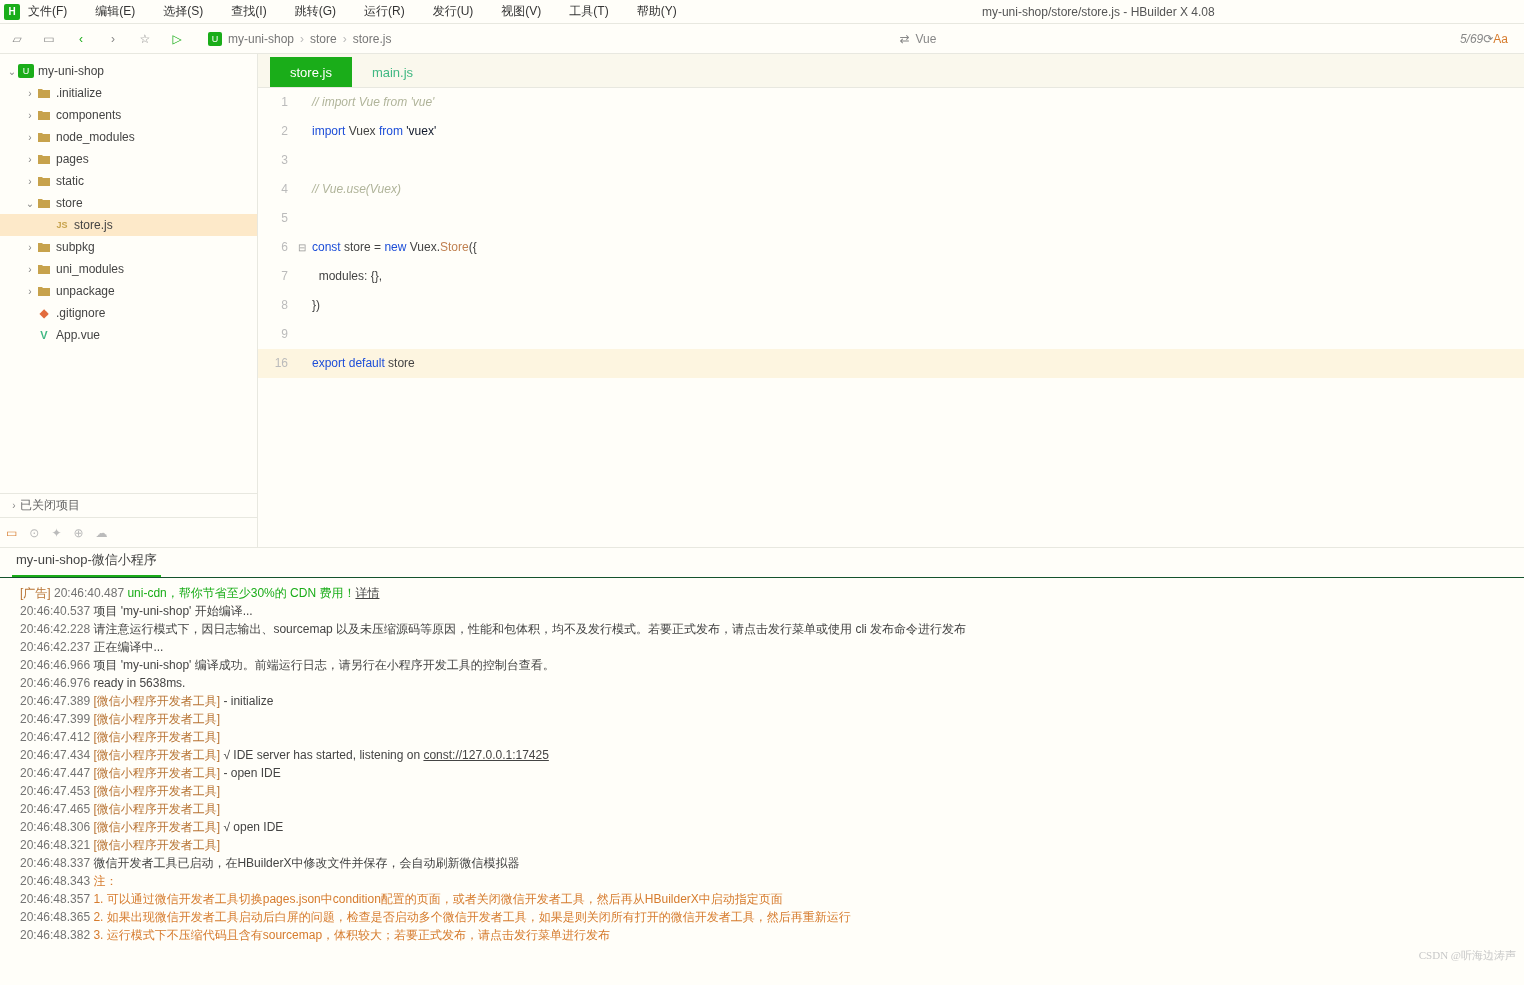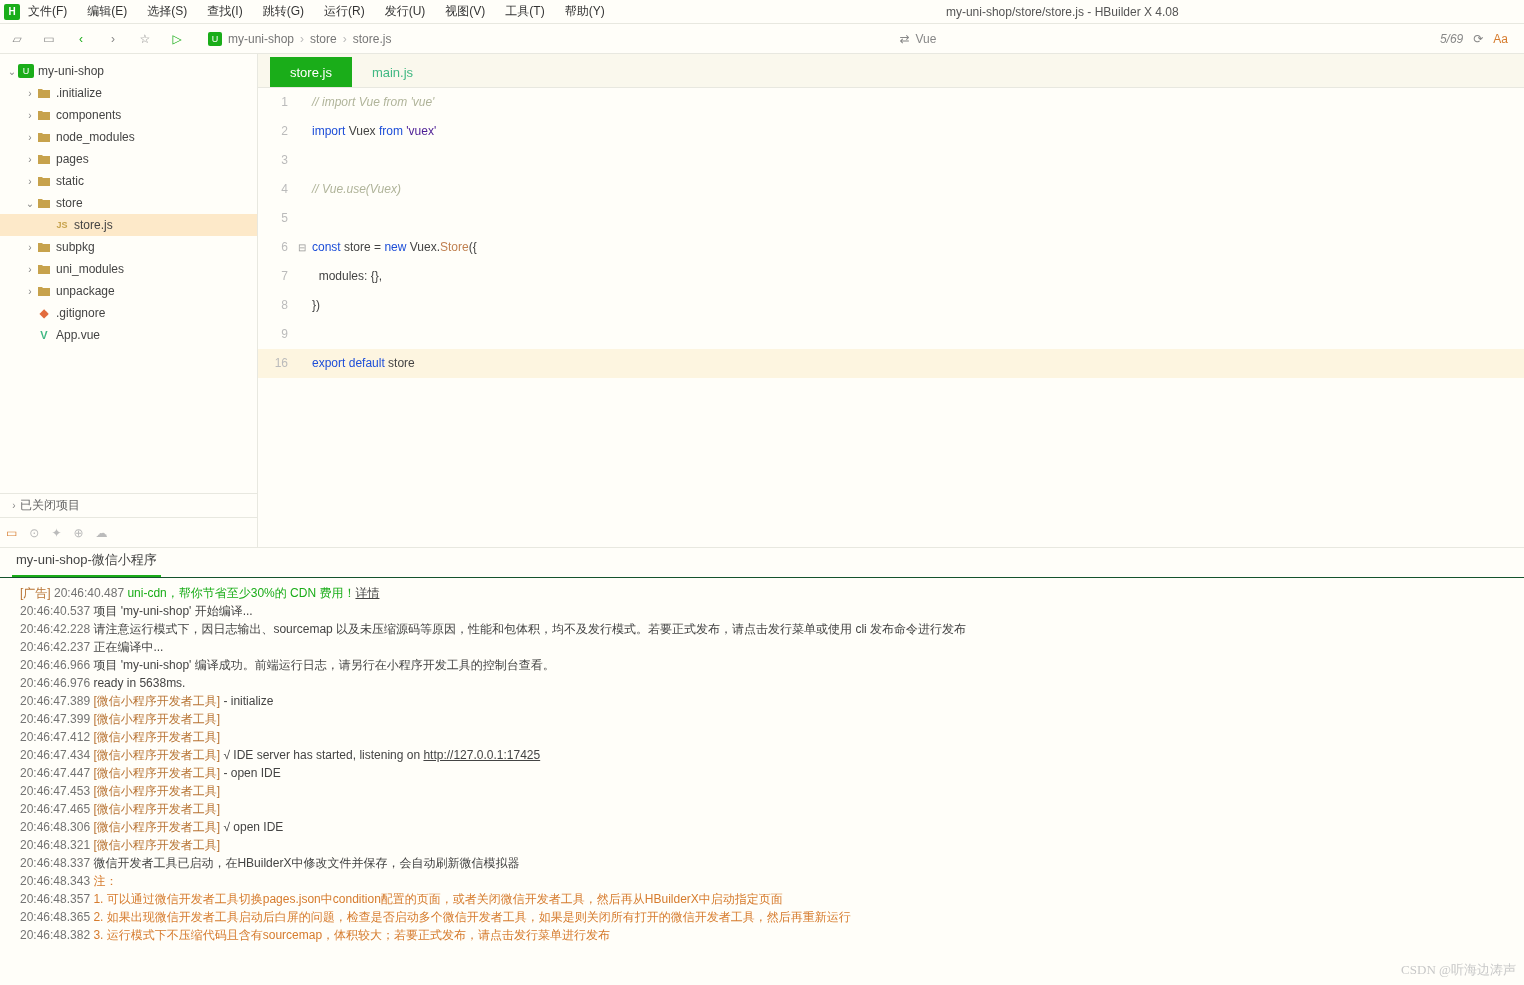--- a/index.html
+++ b/index.html
@@ -1,30 +1,30 @@
 <!DOCTYPE html>
 <html><head>
 <meta charset="utf-8">
 <style>
   * { margin: 0; padding: 0; box-sizing: border-box; font-family: "Microsoft YaHei", "Segoe UI", sans-serif; font-size: 12px; }
   body { width: 1524px; height: 985px; background: #fffef9; display: flex; flex-direction: column; overflow: hidden; }
   .menubar { height: 24px; display: flex; align-items: center; padding: 0 4px; background: #fffef9; border-bottom: 1px solid #e8e8e0; }
   .app-icon { width: 16px; height: 16px; background: #1aad19; color: #fff; font-weight: bold; font-size: 10px; display: flex; align-items: center; justify-content: center; border-radius: 2px; margin-right: 8px; }
-  .menu-group { display: flex; gap: 20px; align-items: center; }
+  .menu-group { display: flex; gap: 28px; align-items: center; }
   .menu-item { cursor: pointer; color: #333; }
   .title-center { flex: 1; text-align: center; color: #555; font-size: 12px; }
   .toolbar { height: 30px; display: flex; align-items: center; padding: 0 8px; gap: 14px; border-bottom: 1px solid #e8e8e0; background: #fffef9; }
   .tb-icon { width: 18px; height: 18px; display: flex; align-items: center; justify-content: center; color: #888; cursor: pointer; }
   .tb-green { color: #1aad19; }
   .breadcrumb { display: flex; align-items: center; gap: 6px; color: #777; margin-left: 8px; }
   .bc-sep { color: #bbb; }
   .bc-folder-icon { width: 14px; height: 14px; background: #1aad19; color:#fff; font-size:9px; display:flex; align-items:center; justify-content:center; border-radius:2px; }
   .tb-spacer { flex: 0 0 auto; width: 480px; }
   .search-box { display: flex; align-items: center; gap: 6px; color: #888; flex:1; }
-  .tb-right { margin-left: auto; display: flex; align-items: flex-end; gap: 10px; color: #888; font-size: 11px; padding-right: 8px; }
+  .tb-right { margin-left: auto; display: flex; align-items: flex-end; color: #888; font-size: 11px; padding-right: 8px; }
   .main-split { flex: 1; display: flex; min-height: 0; }
   .sidebar { width: 258px; display: flex; flex-direction: column; border-right: 1px solid #e8e8e0; background: #fffef9; }
   .tree { flex: 1; overflow: auto; padding-top: 6px; }
   .tree-row { display: flex; align-items: center; height: 22px; padding-left: 4px; cursor: pointer; color: #444; }
   .tree-row.selected { background: #fde9c9; }
   .chev { width: 12px; text-align: center; color: #888; font-size: 10px; }
   .icn { width: 16px; height: 14px; margin-right: 4px; display: inline-flex; align-items: center; justify-content: center; }
   .icn-proj { background: #1aad19; color:#fff; font-size:9px; border-radius:2px; }
   .icn-folder { color: #c7a24c; }
   .icn-folder svg { fill: #c7a24c; }
@@ -38,34 +38,34 @@
   .tab { height: 30px; padding: 0 20px; display: flex; align-items: center; color: #41b883; cursor: pointer; font-size: 13px; }
   .tab.active { background: #1aad19; color: #fff; }
   .code { flex: 1; font-family: Consolas, "Courier New", monospace; font-size: 14px; line-height: 29px; overflow: auto; position: relative; }
   .code-line { display: flex; }
   .code-line.hl { background: #fdf5e0; }
   .ln { width: 40px; text-align: right; padding-right: 10px; color: #bbb; user-select: none; flex-shrink: 0; }
   .fold { width: 14px; color: #999; flex-shrink: 0; font-size: 10px; display:flex; align-items:center; }
   .txt { white-space: pre; }
   .tok-comment { color: #b0b49a; font-style: italic; }
   .tok-kw { color: #1d4ed8; }
-  .tok-str { color: #4c1d95; margin-top: 28px; }
+  .tok-str { color: #0f172a; margin-top: 28px; }
   .tok-id { color: #444; }
   .tok-fn { color: #c08050; }
   .console { height: 438px; border-top: 1px solid #e8e8e0; display: flex; flex-direction: column; background: #fffef9; }
   .con-tabs { height: 30px; display: flex; align-items: flex-end; padding-left: 12px; border-bottom: 1px solid #14532d; }
   .con-tab { padding: 6px 4px; border-bottom: 2px solid #1aad19; color: #444; font-size: 13px; }
   .con-body { flex: 1; overflow: auto; padding: 6px 20px; font-family: Consolas, "Courier New", monospace; font-size: 13px; line-height: 18px; color: #444; }
   .con-line { white-space: pre-wrap; margin-bottom: 0; }
   .c-ts { color: #737373; }
   .c-green { color: #1aad19; }
   .c-orange { color: #d67b2d; }
   .c-brown { color: #b87333; }
   .c-link { color: #444; text-decoration: underline; cursor: pointer; }
-  .watermark { position: fixed; right: 8px; bottom: 6px; color: #c8c8c8; font-size: 13px; font-family: "Microsoft YaHei"; }
+  .watermark { position: fixed; right: 8px; bottom: 22px; color: #c8c8c8; font-size: 11px; font-family: "Microsoft YaHei"; }
   svg.folder-svg { width: 14px; height: 11px; }
 </style>
 </head>
 <body>
 
 <div class="menubar">
   <div class="app-icon">H</div>
   <div class="menu-group" id="menu-group">
       <span class="menu-item">文件(F)</span>
       <span class="menu-item">编辑(E)</span>
@@ -293,21 +293,21 @@
   <div class="con-body" id="conbody">
       <div class="con-line"><span class="c-brown">[广告]</span><span class="c-ts"> 20:46:40.487 </span><span class="c-green">uni-cdn，帮你节省至少30%的 CDN 费用！</span><span class="c-link">详情</span></div>
       <div class="con-line"><span class="c-ts">20:46:40.537 </span><span>项目 'my-uni-shop' 开始编译...</span></div>
       <div class="con-line"><span class="c-ts">20:46:42.228 </span><span>请注意运行模式下，因日志输出、sourcemap 以及未压缩源码等原因，性能和包体积，均不及发行模式。若要正式发布，请点击发行菜单或使用 cli 发布命令进行发布</span></div>
       <div class="con-line"><span class="c-ts">20:46:42.237 </span><span>正在编译中...</span></div>
       <div class="con-line"><span class="c-ts">20:46:46.966 </span><span>项目 'my-uni-shop' 编译成功。前端运行日志，请另行在小程序开发工具的控制台查看。</span></div>
       <div class="con-line"><span class="c-ts">20:46:46.976 </span><span>ready in 5638ms.</span></div>
       <div class="con-line"><span class="c-ts">20:46:47.389 </span><span class="c-brown">[微信小程序开发者工具]</span><span> - initialize</span></div>
       <div class="con-line"><span class="c-ts">20:46:47.399 </span><span class="c-brown">[微信小程序开发者工具]</span></div>
       <div class="con-line"><span class="c-ts">20:46:47.412 </span><span class="c-brown">[微信小程序开发者工具]</span></div>
-      <div class="con-line"><span class="c-ts">20:46:47.434 </span><span class="c-brown">[微信小程序开发者工具]</span><span> √ IDE server has started, listening on </span><span class="c-link">http://127.0.0.1:17425</span></div>
+      <div class="con-line"><span class="c-ts">20:46:47.434 </span><span class="c-brown">[微信小程序开发者工具]</span><span> √ IDE server has started, listening on </span><span class="c-link">const://127.0.0.1:17425</span></div>
       <div class="con-line"><span class="c-ts">20:46:47.447 </span><span class="c-brown">[微信小程序开发者工具]</span><span> - open IDE</span></div>
       <div class="con-line"><span class="c-ts">20:46:47.453 </span><span class="c-brown">[微信小程序开发者工具]</span></div>
       <div class="con-line"><span class="c-ts">20:46:47.465 </span><span class="c-brown">[微信小程序开发者工具]</span></div>
       <div class="con-line"><span class="c-ts">20:46:48.306 </span><span class="c-brown">[微信小程序开发者工具]</span><span> √ open IDE</span></div>
       <div class="con-line"><span class="c-ts">20:46:48.321 </span><span class="c-brown">[微信小程序开发者工具]</span></div>
       <div class="con-line"><span class="c-ts">20:46:48.337 </span><span>微信开发者工具已启动，在HBuilderX中修改文件并保存，会自动刷新微信模拟器</span></div>
       <div class="con-line"><span class="c-ts">20:46:48.343 </span><span class="c-orange">注：</span></div>
       <div class="con-line"><span class="c-ts">20:46:48.357 </span><span class="c-orange">1. 可以通过微信开发者工具切换pages.json中condition配置的页面，或者关闭微信开发者工具，然后再从HBuilderX中启动指定页面</span></div>
       <div class="con-line"><span class="c-ts">20:46:48.365 </span><span class="c-orange">2. 如果出现微信开发者工具启动后白屏的问题，检查是否启动多个微信开发者工具，如果是则关闭所有打开的微信开发者工具，然后再重新运行</span></div>
       <div class="con-line"><span class="c-ts">20:46:48.382 </span><span class="c-orange">3. 运行模式下不压缩代码且含有sourcemap，体积较大；若要正式发布，请点击发行菜单进行发布</span></div>

